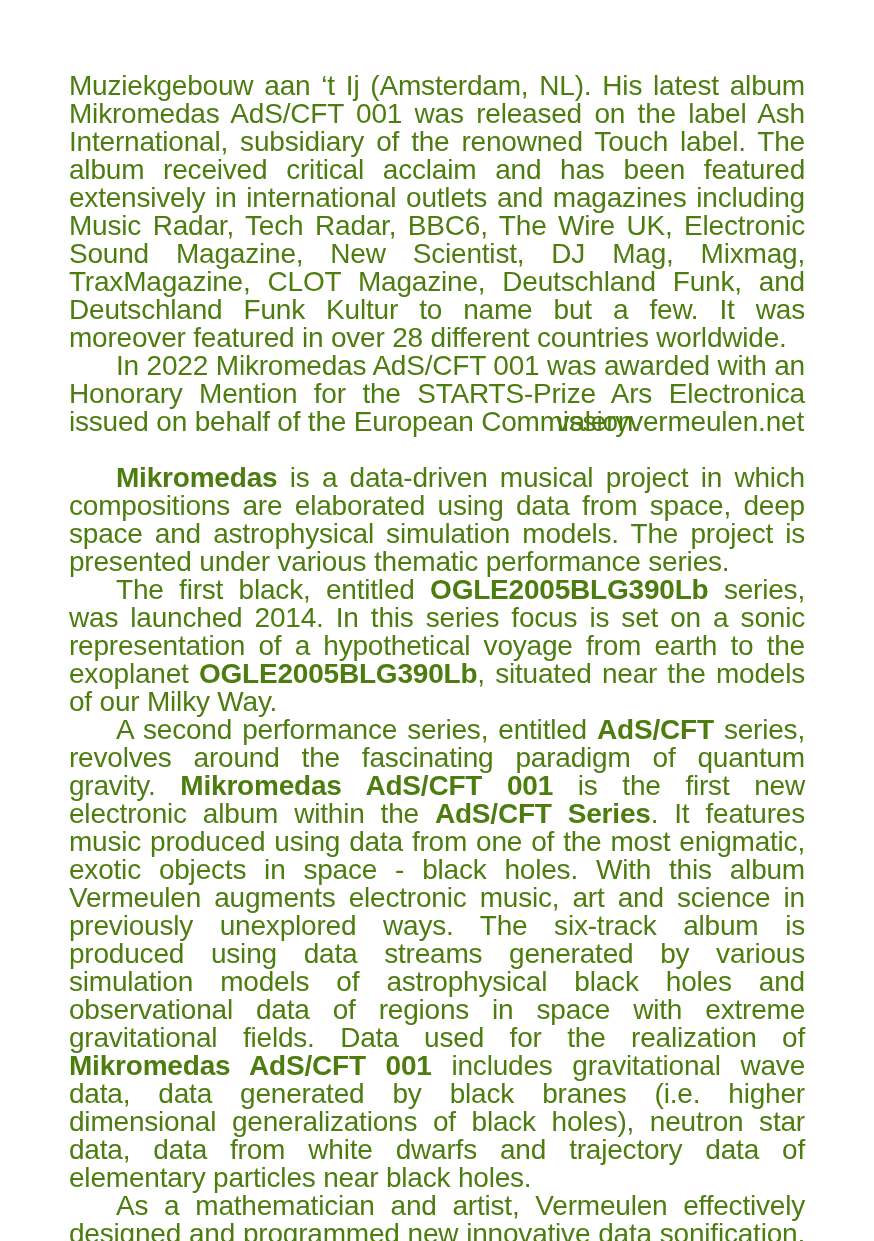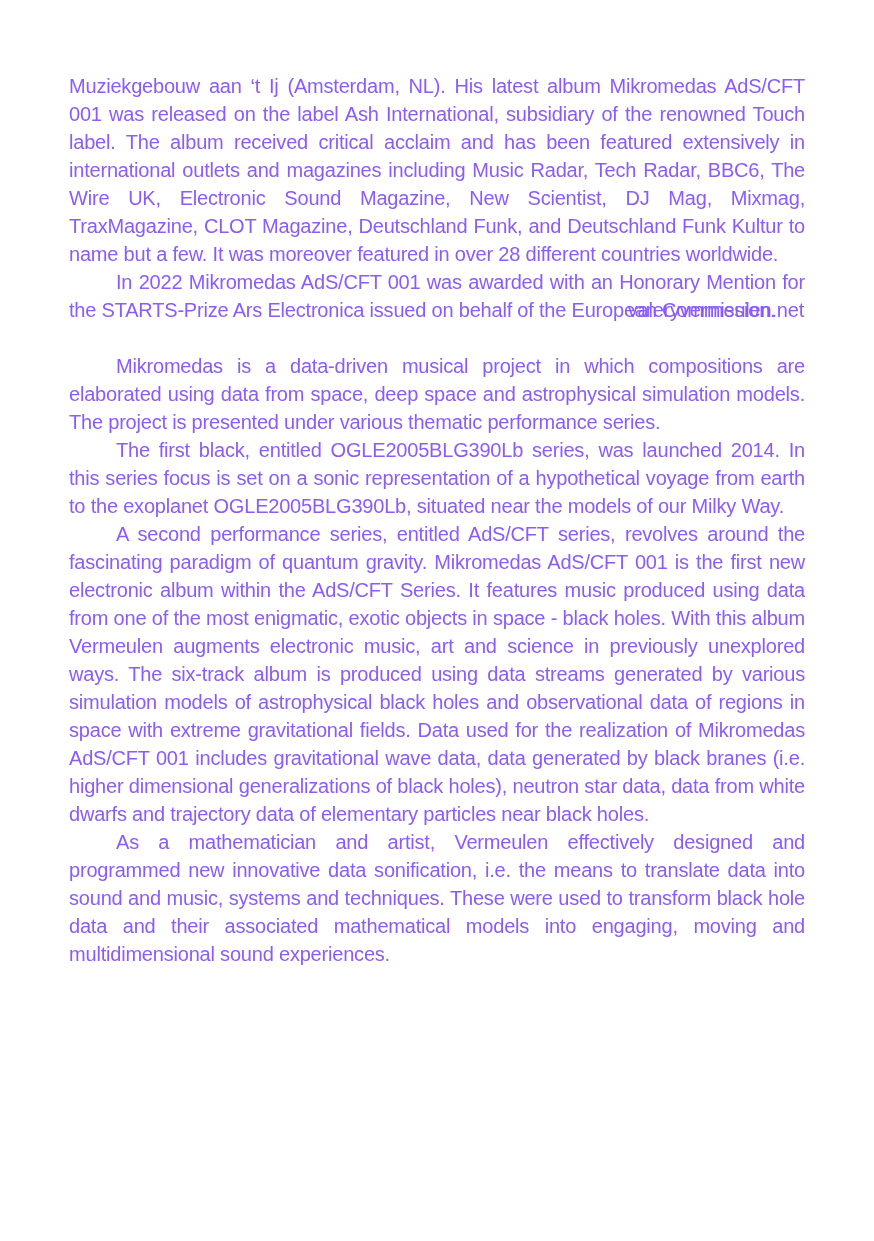--- a/index.html
+++ b/index.html
@@ -5,41 +5,41 @@
   html, body {
     margin: 0;
     padding: 0;
     background: #ffffff;
   }
   .page {
     position: relative;
     width: 874px;
     height: 1241px;
     background: #ffffff;
-    color: #8b5cf6;
+    color: #4d7c0f;
     box-sizing: border-box;
     padding: 72px 69px 0 69px;
     font-family: "Liberation Sans", "DejaVu Sans", sans-serif;
-    font-size: 20px;
+    font-size: 28px;
     line-height: 28px;
     letter-spacing: -0.2px;
     overflow: hidden;
   }
   p.para {
     margin: 0;
     text-align: justify;
   }
   p.para.indent {
     text-indent: 47px;
   }
   p.para.gap-after {
     margin-bottom: 28px;
   }
   .b {
-    font-weight: normal;
+    font-weight: bold;
   }
   .p-rel {
     position: relative;
   }
   .tail {
     position: absolute;
     right: 1px;
     bottom: 0;
     text-indent: 0;
   }

